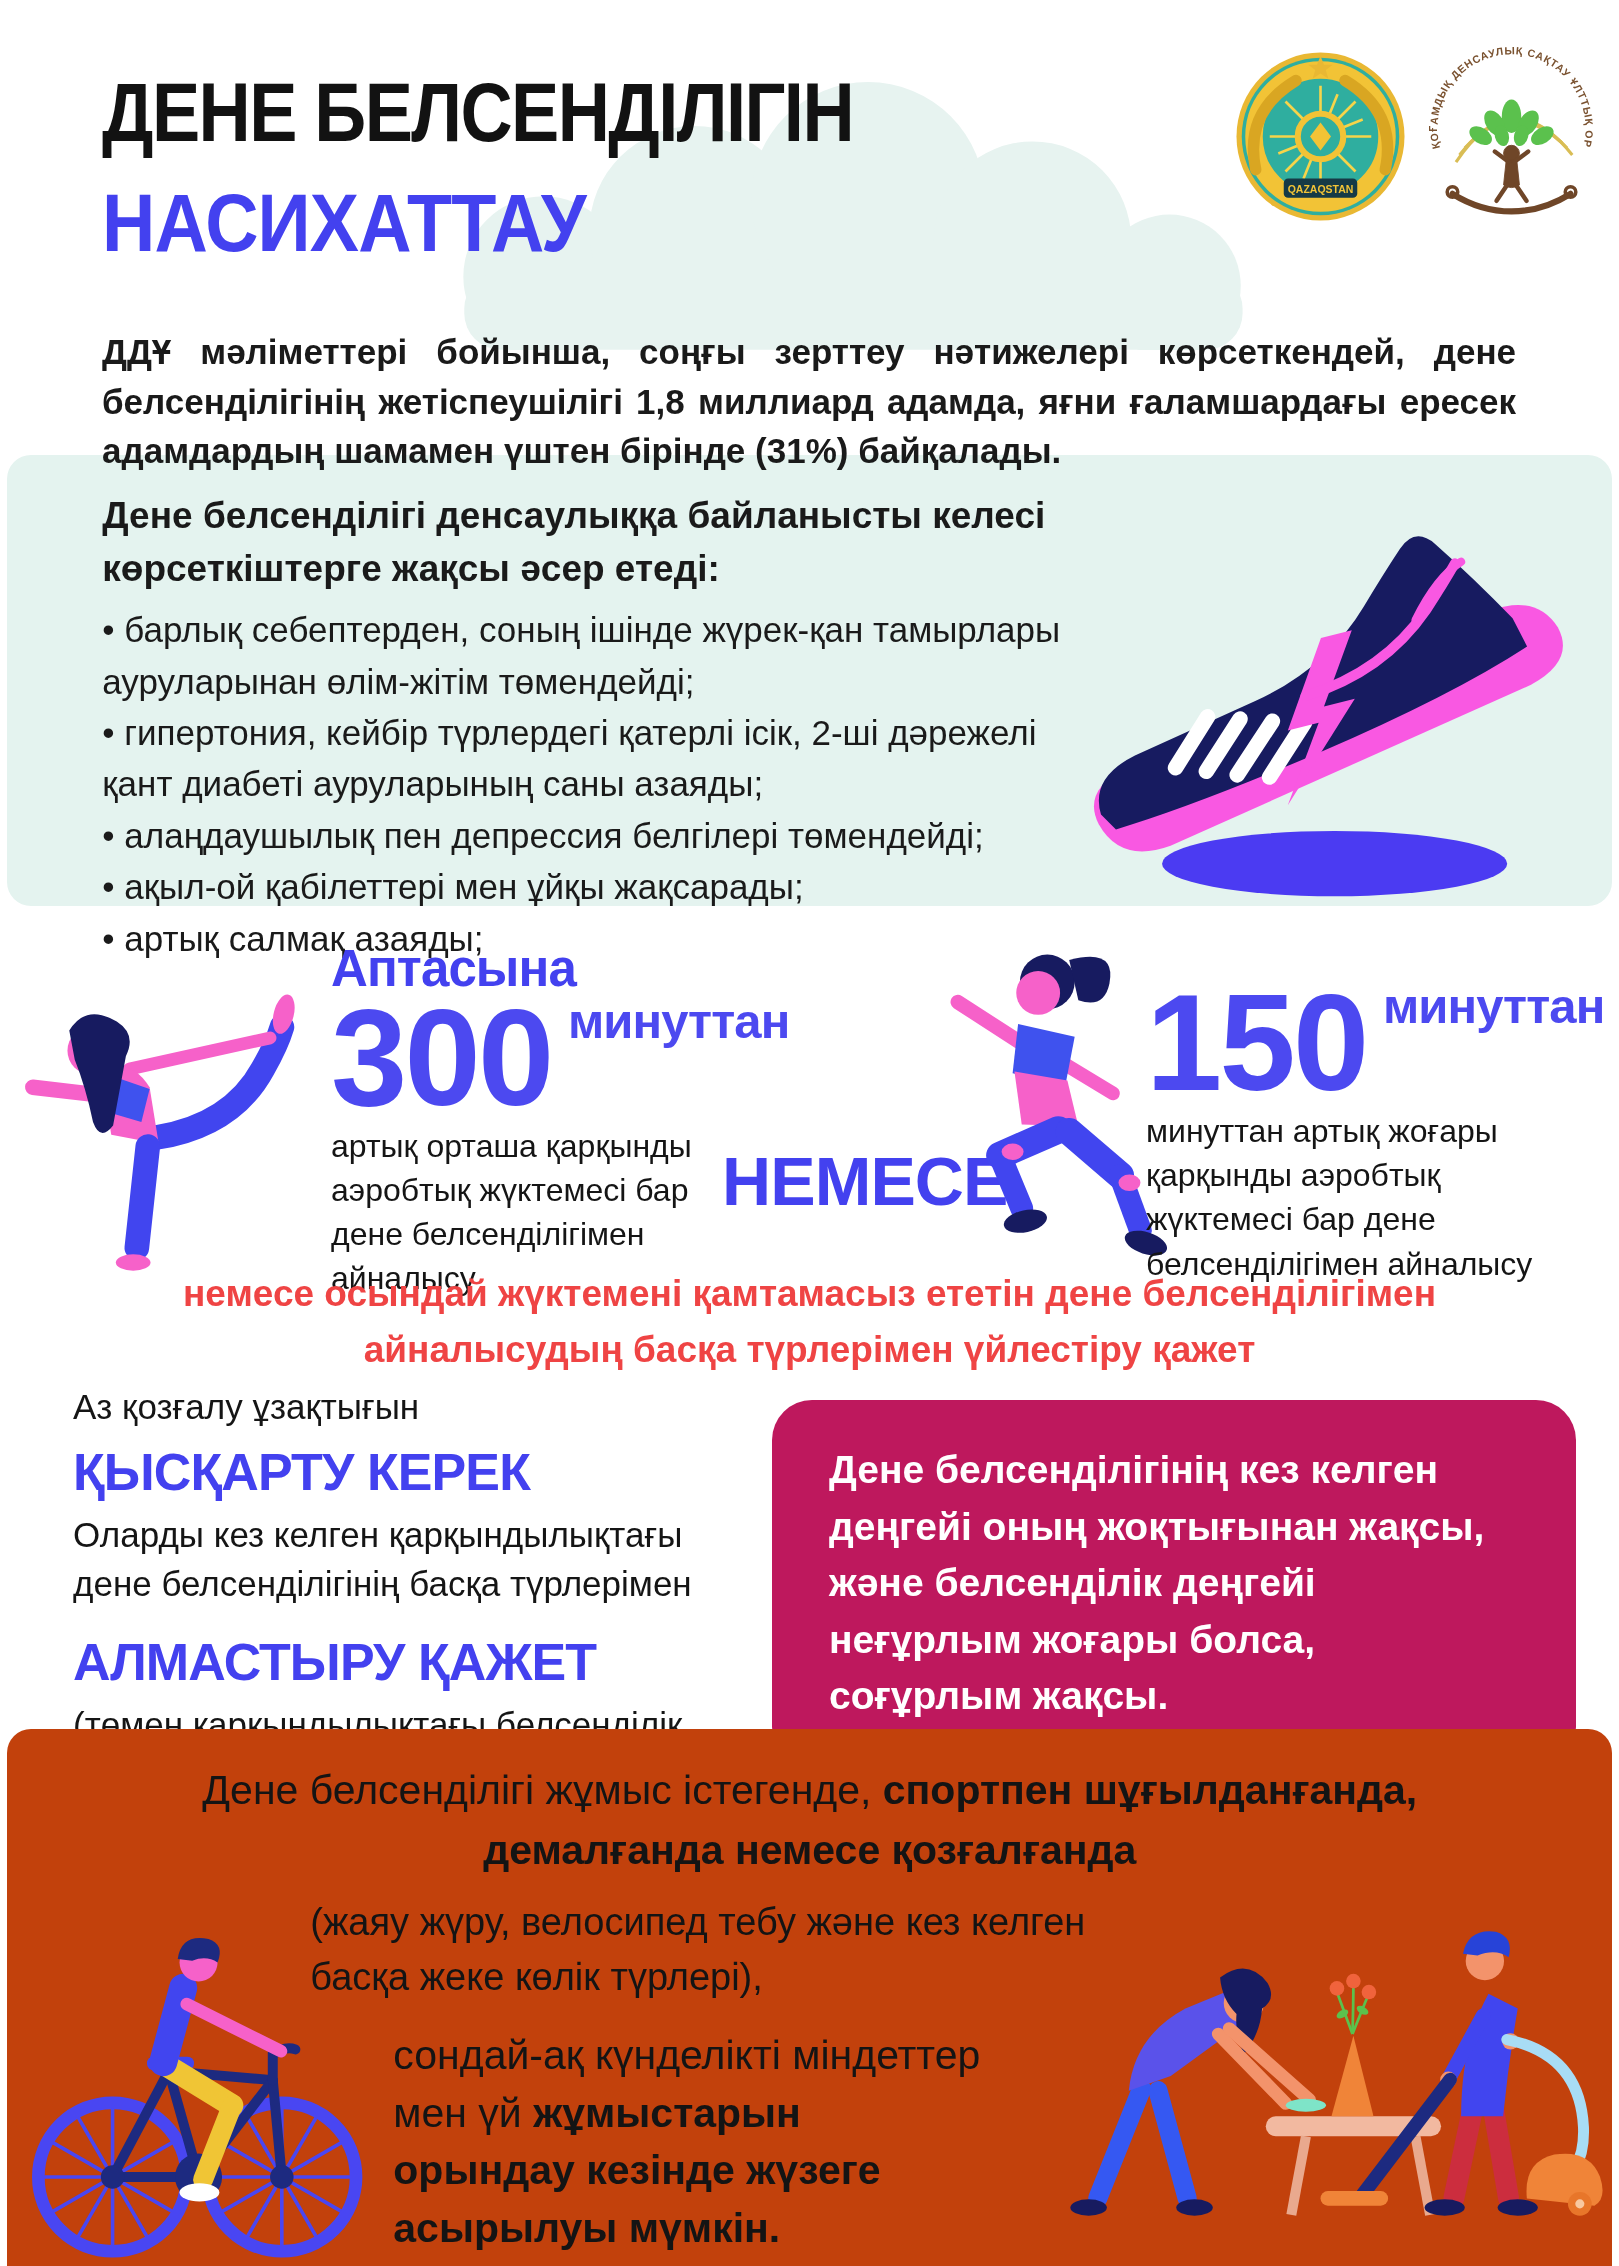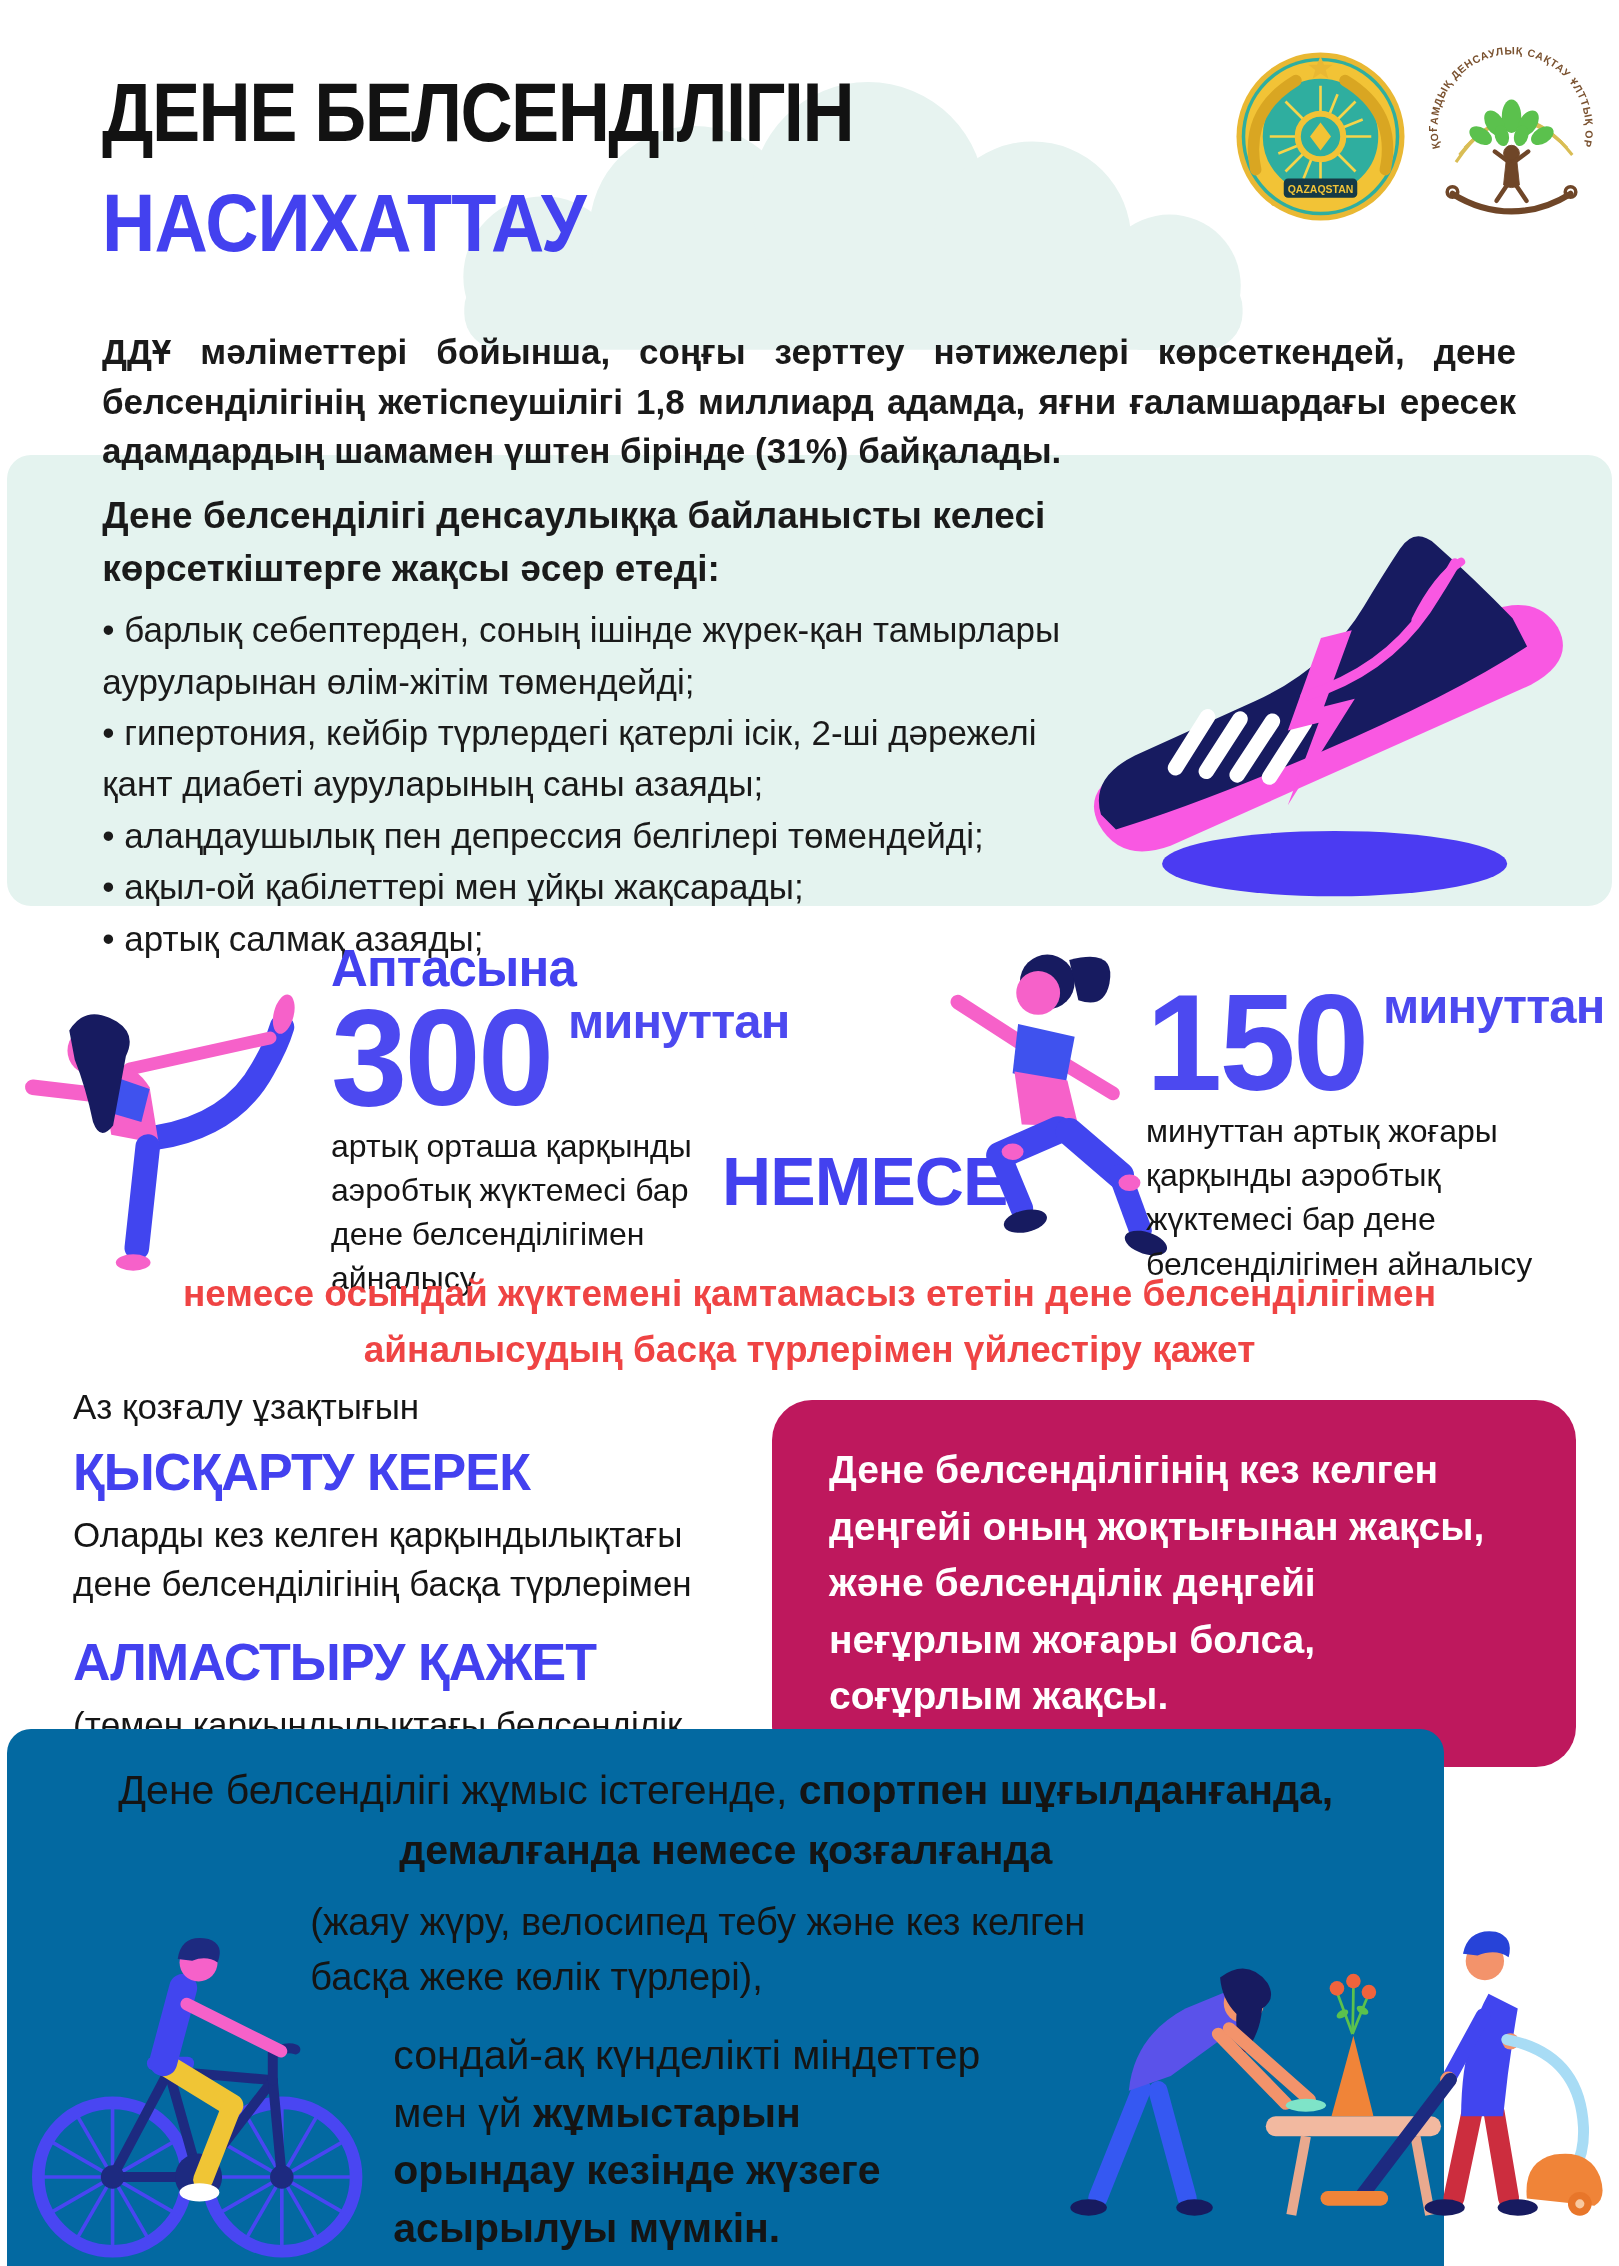--- a/index.html
+++ b/index.html
@@ -36,21 +36,21 @@
   .combine{left:115px;top:1266px;width:1389px;text-align:center;font-size:37px;
            font-weight:700;color:#ef4444;line-height:1.5;}
   
   .sedentary{left:73px;top:1383px;width:653px;}
   .sed-line{font-size:35px;line-height:1.38;color:#151515;}
   .sed-h{font-size:52px;font-weight:800;color:#4341ef;letter-spacing:-0.9px;margin:11px 0 9.1px 0;white-space:nowrap;}
   .sed-h2{margin-top:24px;}
   .bluebox{left:772px;top:1400px;width:804px;box-sizing:border-box;background:#be185d;
            border-radius:40px;padding:42px 57px;color:#fff;font-size:39px;font-weight:700;line-height:1.45;}
   
-  .bottom{left:7.3px;top:1729px;width:1437px;height:538px;background:#0369a1;
+  .bottom{left:7.3px;top:1729px;width:1605px;height:538px;background:#c2410c;
           border-radius:24px 24px 0 0;}
   .b-p1{padding-top:31px;text-align:center;font-size:41px;line-height:1.5;color:#141414;position:relative;z-index:2;}
   .b-p1b{text-align:center;font-size:41px;font-weight:800;line-height:1.4;color:#141414;position:relative;z-index:2;}
   .b-p2{margin:16.4px 0 0 303px;width:841px;font-size:38px;line-height:1.45;color:#141414;position:relative;z-index:2;}
   .b-p3{margin:22px 0 0 386px;width:594px;font-size:41px;line-height:1.4;color:#141414;position:relative;z-index:2;}
   .bold{font-weight:800;}
   .cyclist{left:5.5px;top:181px;width:353px;height:353px;position:absolute;z-index:1;}
   .cleaners{left:1025px;top:168px;width:588px;height:338px;position:absolute;z-index:1;}
 </style>
 </head>

